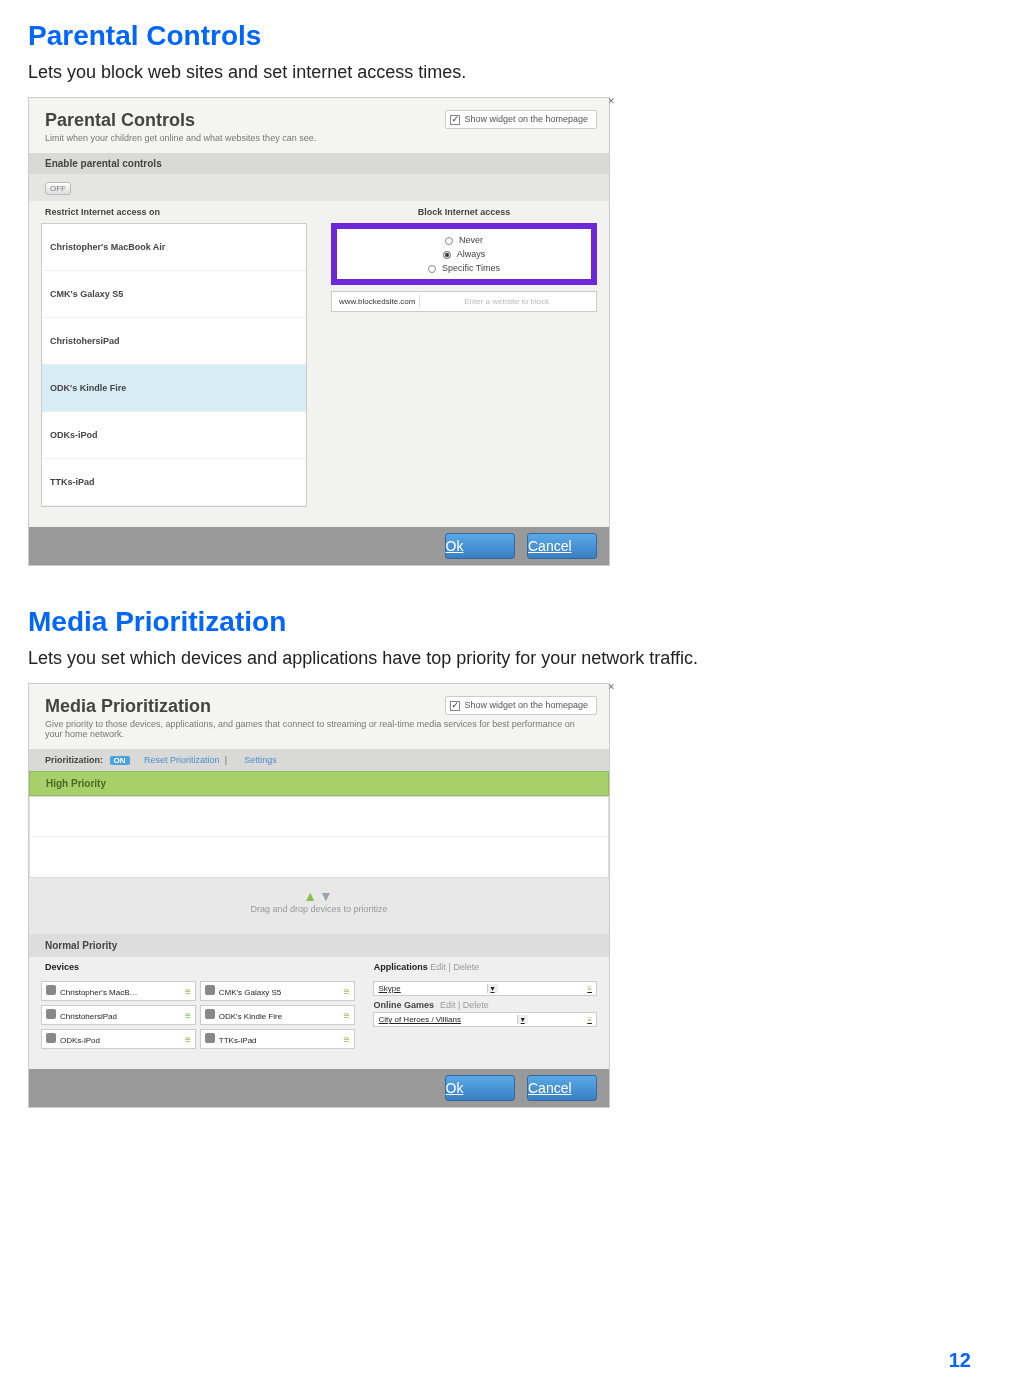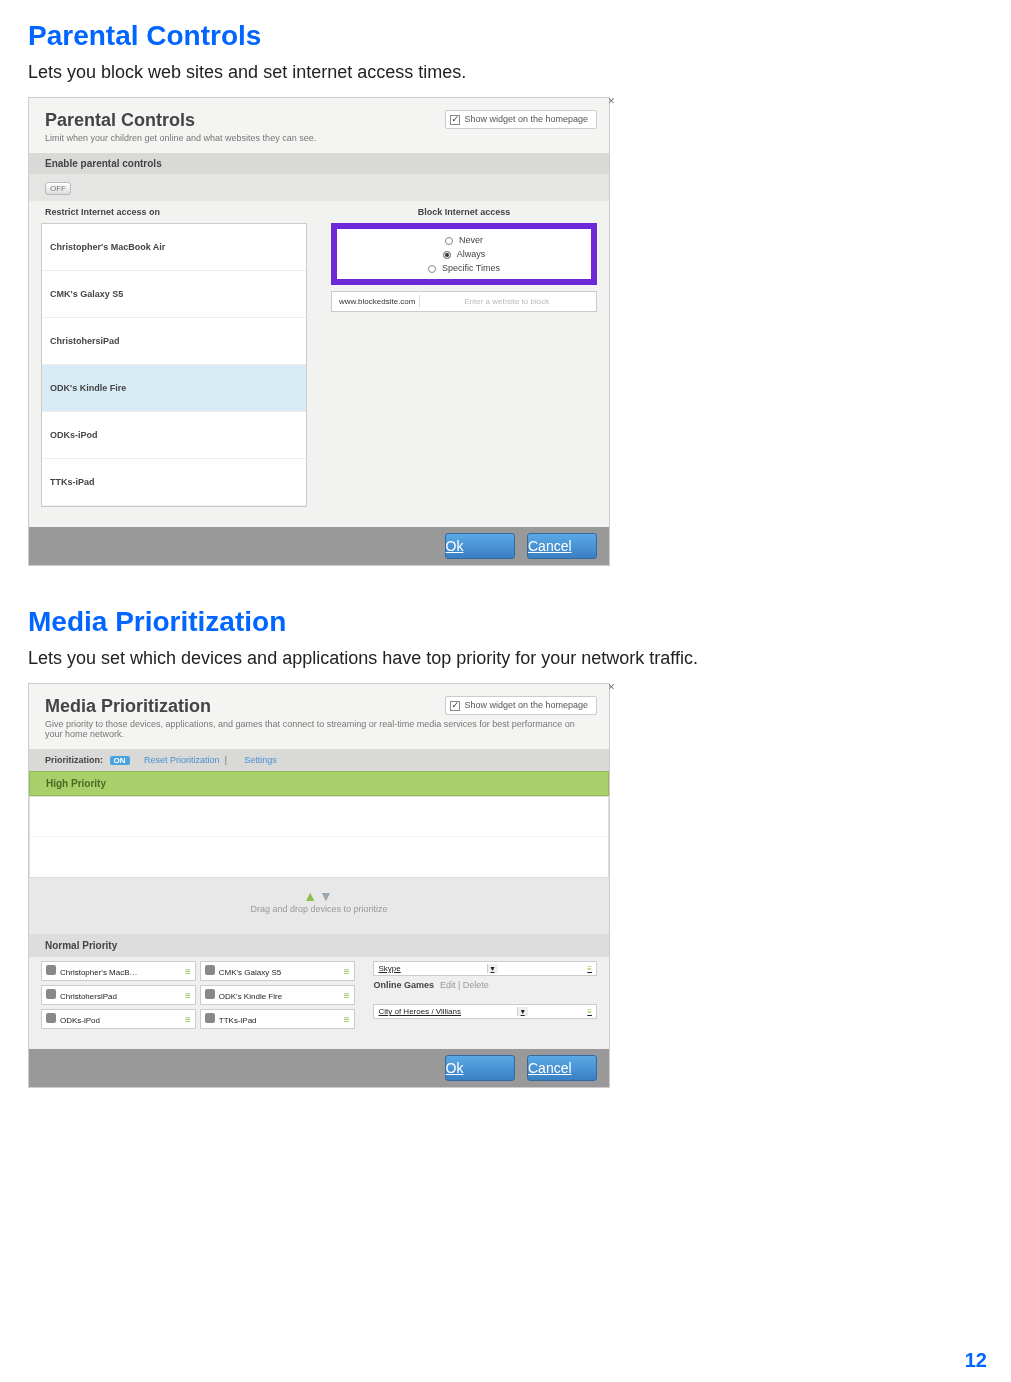--- a/index.html
+++ b/index.html
@@ -60,24 +60,24 @@
   .devicesrow { background:#efefef; padding:5px 16px; font-size:9px; font-weight:bold; display:flex;}
   .devicesrow .left{ width:60%; } .devicesrow .right{ width:40%; font-size:9px;}
   .gridwrap { display:flex; background:#efefef; padding:4px 12px 20px 12px;}
   .gridwrap .gleft{ width:58%; display:flex; flex-wrap:wrap; gap:4px;}
   .gridwrap .gright{ width:42%; padding-left:10px;}
   .devcell { width:48%; background:#fff; border:1px solid #ccc; font-size:8px; padding:3px 4px; display:flex; align-items:center; justify-content:space-between;}
   .devcell .dicon{ width:10px; height:10px; background:#888; margin-right:4px; display:inline-block; border-radius:2px;}
   .devcell .handle{ color:#8cc04e; font-size:10px;}
   .sel-box{ background:#fff; border:1px solid #ccc; font-size:8px; padding:2px 4px; display:flex; justify-content:space-between; align-items:center; margin-bottom:4px;text-decoration:underline;}
   .sel-box .caret{ background:#eee; border-left:1px solid #ccc; padding:0 3px; font-size:8px;}
-  .rlabel{ font-size:9px; color:#444; font-weight:bold; margin:4px 0 14px;}
+  .rlabel{ font-size:9px; color:#444; font-weight:bold; margin:4px 0 2px;}
   .rlabel .sm{ font-weight:normal; color:#999; margin-left:6px;}
 
-  .pagenum { position:fixed; bottom:10px; right:24px; color:#0066ff; font-weight:bold; font-size:20px;}
+  .pagenum { position:fixed; bottom:10px; right:40px; color:#0066ff; font-weight:bold; font-size:20px;}
   .panel .innerpad{ background:#f2f2f0;}
 </style>
 </head>
 <body>
 
 <h1>Parental Controls</h1>
 <p class="desc">Lets you block web sites and set internet access times.</p>
 
 <div class="panel">
   <span class="xclose">✕</span>
@@ -148,20 +148,26 @@
   <div class="highprio">High Priority</div>
   <div class="hpbody">
     <div class="line"></div>
   </div>
   <div class="dragtxt">
     <span class="arrow up">▲</span><span class="arrow dn">▼</span><br>
     <span>Drag and drop devices to prioritize</span>
   </div>
 
   <div class="normbar">Normal Priority</div>
+  <div class="devicesrow">
+    <div class="left">Devices</div>
+    <div class="right">
+      <span>Applications</span> <span class="sm" style="color:#999;font-weight:normal;">Edit  |  Delete</span>
+    </div>
+  </div>
 
   <div class="gridwrap">
     <div class="gleft">
       <div class="devcell">
           <span><span class="dicon"></span><span>Christopher's MacB…</span></span>
           <span class="handle">≡</span>
         </div>
       <div class="devcell">
           <span><span class="dicon"></span><span>CMK's Galaxy S5</span></span>
           <span class="handle">≡</span>

